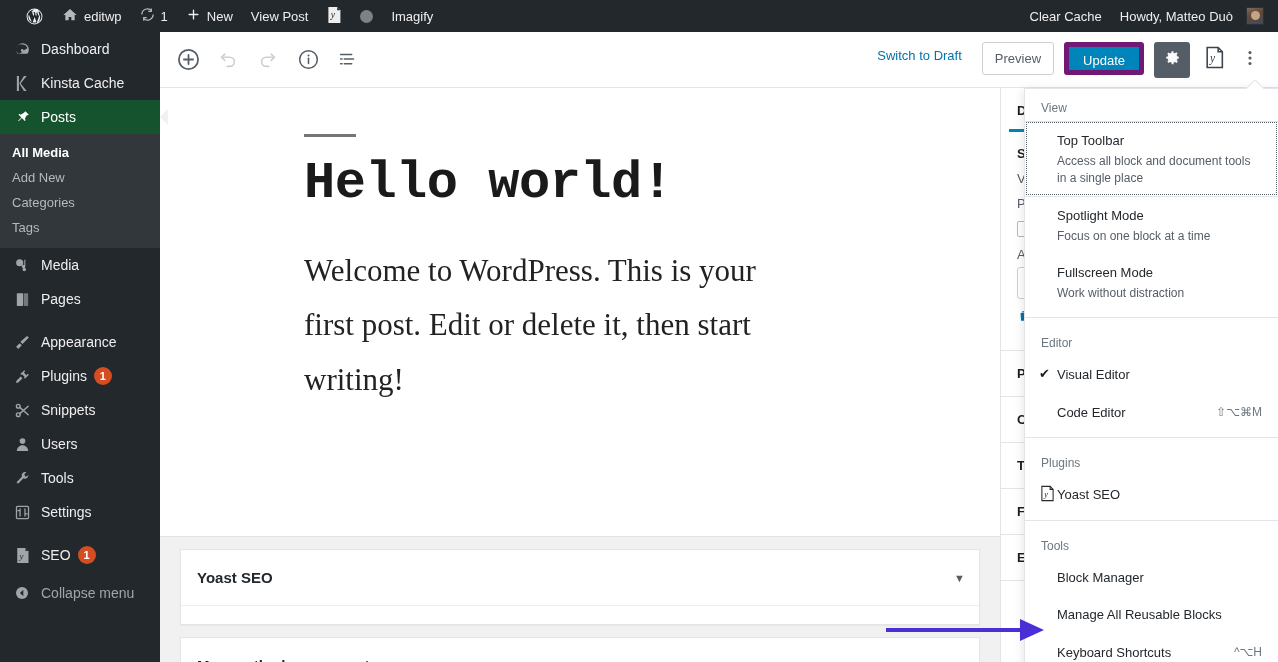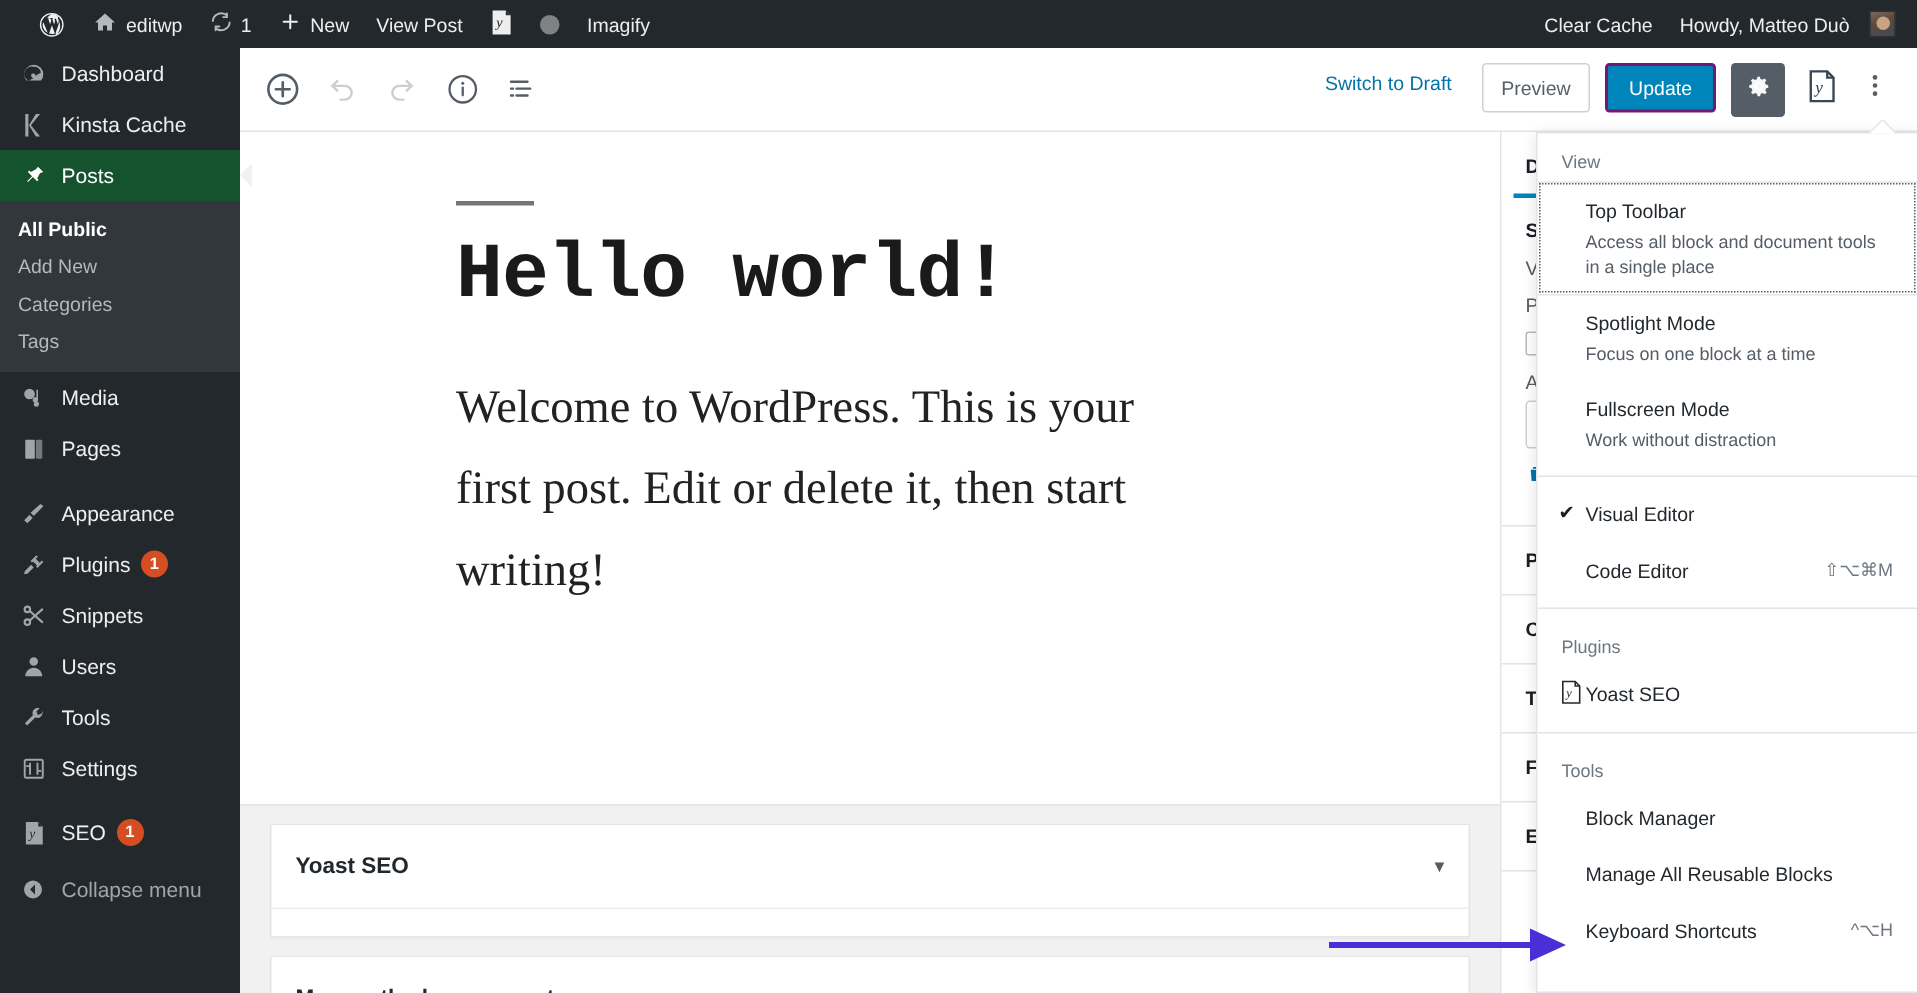--- a/index.html
+++ b/index.html
@@ -123,21 +123,21 @@
   }
   .btn-preview {
     font-size: 13px; color: #555d66;
     background: #fff; border: 1px solid #ccd0d4;
     border-radius: 3px; padding: 6px 12px;
     height: 33px; cursor: pointer; margin-right: 10px;
     font-family: inherit;
   }
   .btn-update {
     font-size: 13px; color: #fff;
-    background: #0085ba; border: 2px solid #701a75;
+    background: #0085ba; border: 5px solid #701a75;
     border-radius: 3px; padding: 6px 14px;
     height: 33px; cursor: pointer; margin-right: 10px;
     font-family: inherit;
   }
   .btn-gear {
     width: 36px; height: 36px; border-radius: 3px;
     background: #555d66; color: #fff;
     display: flex; align-items: center; justify-content: center;
     cursor: pointer; margin-right: 6px;
   }
@@ -433,21 +433,21 @@
   <div class="menu-item current">
     <span class="mi-icon">
       <svg width="17" height="17" viewBox="0 0 24 24" fill="#fff">
         <path d="M16 3l5 5-3.2 1.1-2.6 4.9 1.4 1.4-1.4 1.4-4-4-4.6 4.6-.8-.8L10.4 12l-4-4 1.4-1.4 1.4 1.4L14.1 5.4 16 3z"></path>
       </svg>
     </span>
     <span class="mi-label">Posts</span>
   </div>
 
   <div class="submenu">
-    <span class="sub-item current">All Public</span>
+    <span class="sub-item current">All Media</span>
     <span class="sub-item">Add New</span>
     <span class="sub-item">Categories</span>
     <span class="sub-item">Tags</span>
   </div>
 
   <div class="menu-item">
     <span class="mi-icon">
       <svg width="17" height="17" viewBox="0 0 24 24" fill="#a0a5aa">
         <circle cx="8" cy="8" r="5"></circle>
         <path d="M14 4h2v9.5a2.5 2.5 0 11-1.5-2.3V4z"></path>
@@ -728,20 +728,21 @@
 
   <div class="mm-item">
     <div class="mm-text">
       <div class="mm-label">Fullscreen Mode</div>
       <div class="mm-desc">Work without distraction</div>
     </div>
   </div>
 
   <div class="mm-divider"></div>
 
+  <div class="mm-group-label">Editor</div>
 
   <div class="mm-item">
     <span class="mm-check">✔</span>
     <div class="mm-text">
       <div class="mm-label">Visual Editor</div>
     </div>
   </div>
 
   <div class="mm-item">
     <div class="mm-text">

